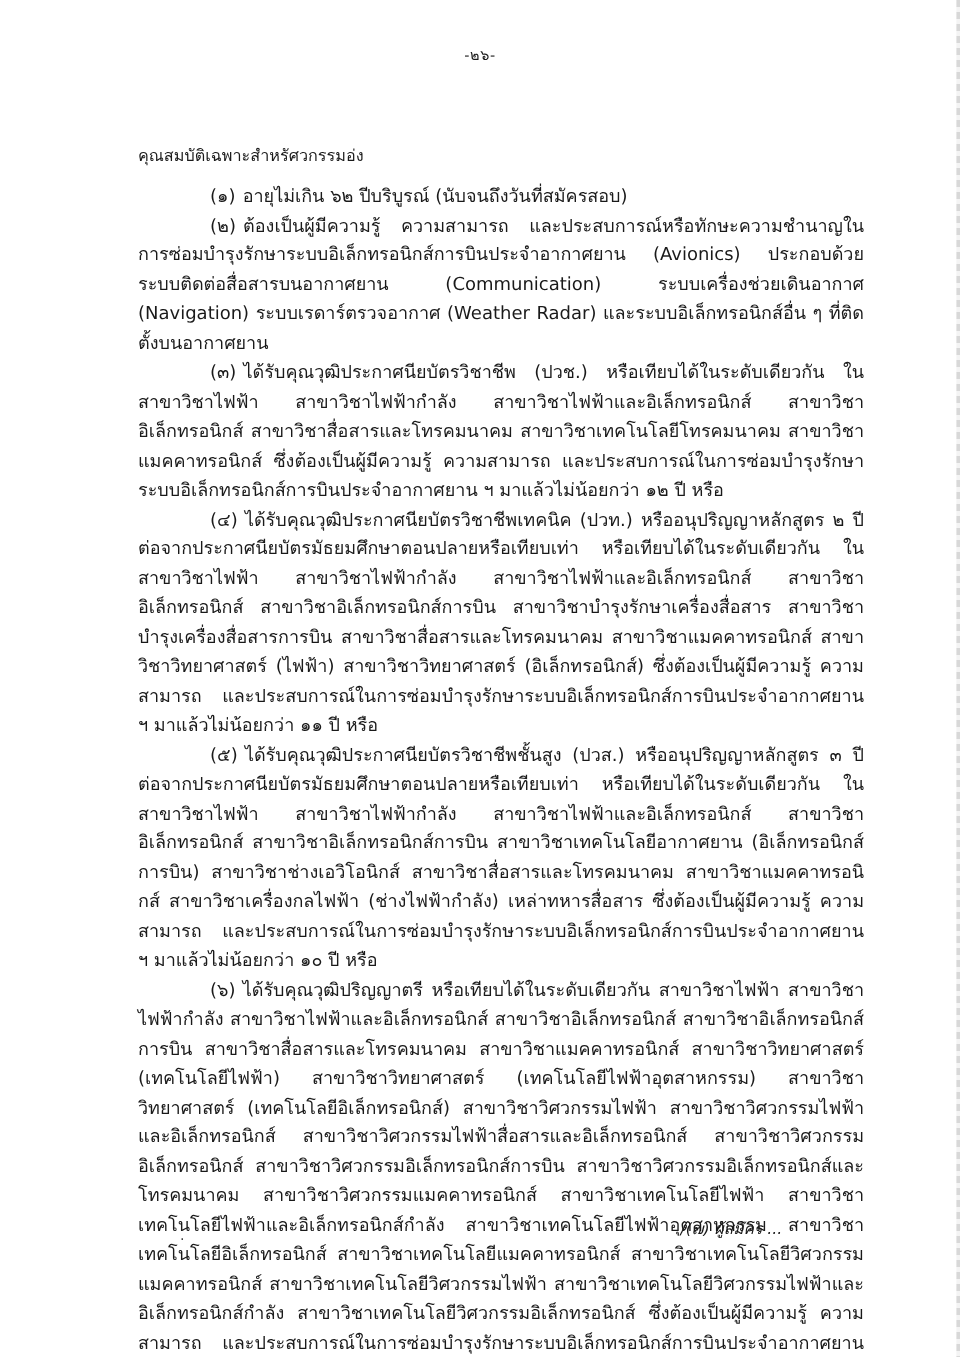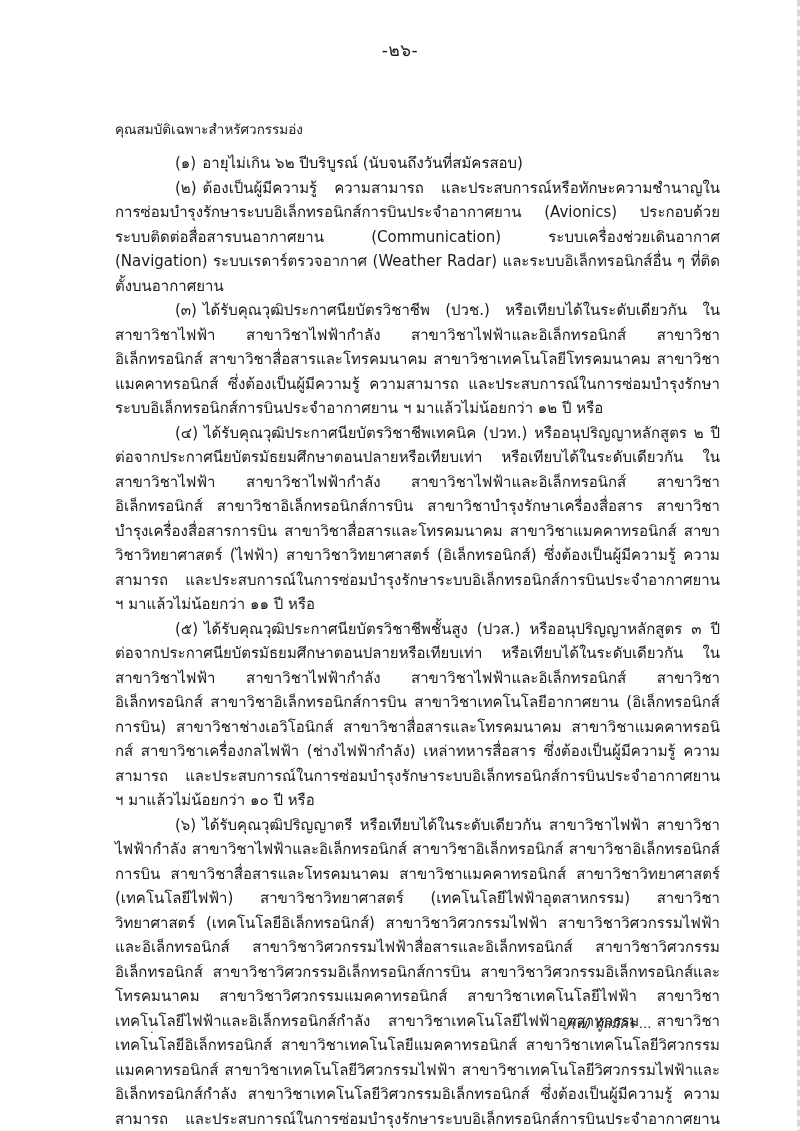--- a/index.html
+++ b/index.html
@@ -28,21 +28,21 @@
       width: 3px;
       height: 1131px;
       background: repeating-linear-gradient(to bottom, #d8d8d8 0 6px, #f4f4f4 6px 10px);
     }
     .page-number {
       position: absolute;
       top: 36px;
       left: 0;
       width: 800px;
       text-align: center;
-      font-size: 17px;
+      font-size: 12px;
       letter-spacing: 0.5px;
     }
     .heading {
       position: absolute;
       left: 115px;
       top: 118px;
       font-size: 13.5px;
     }
     .content {
       position: absolute;

